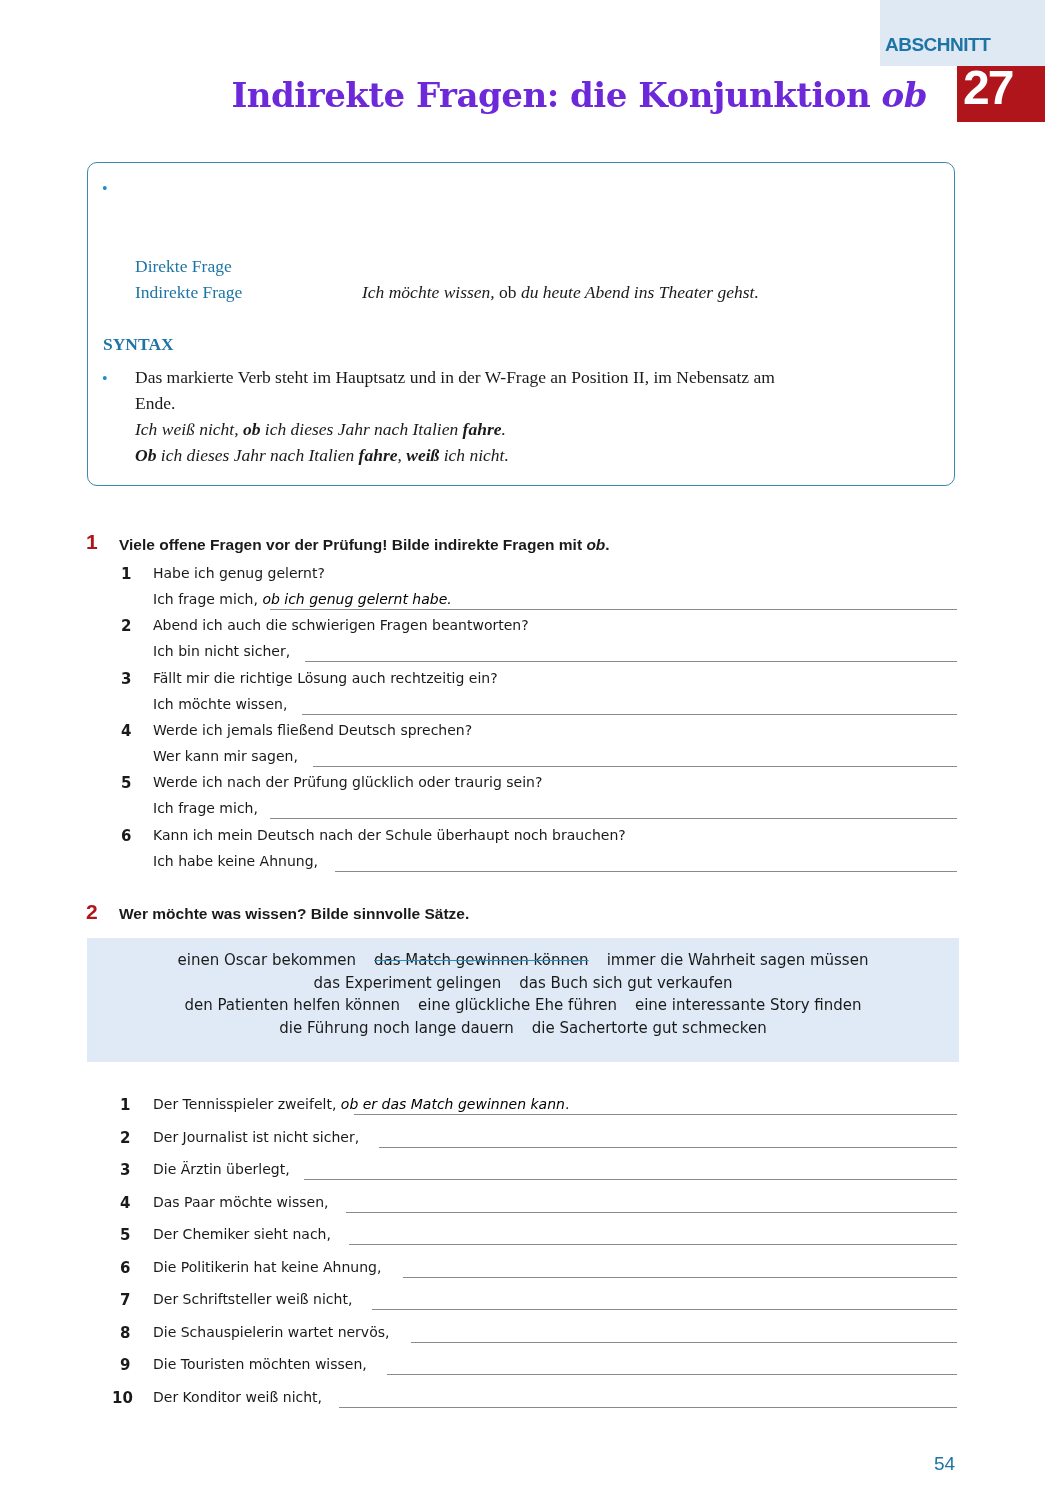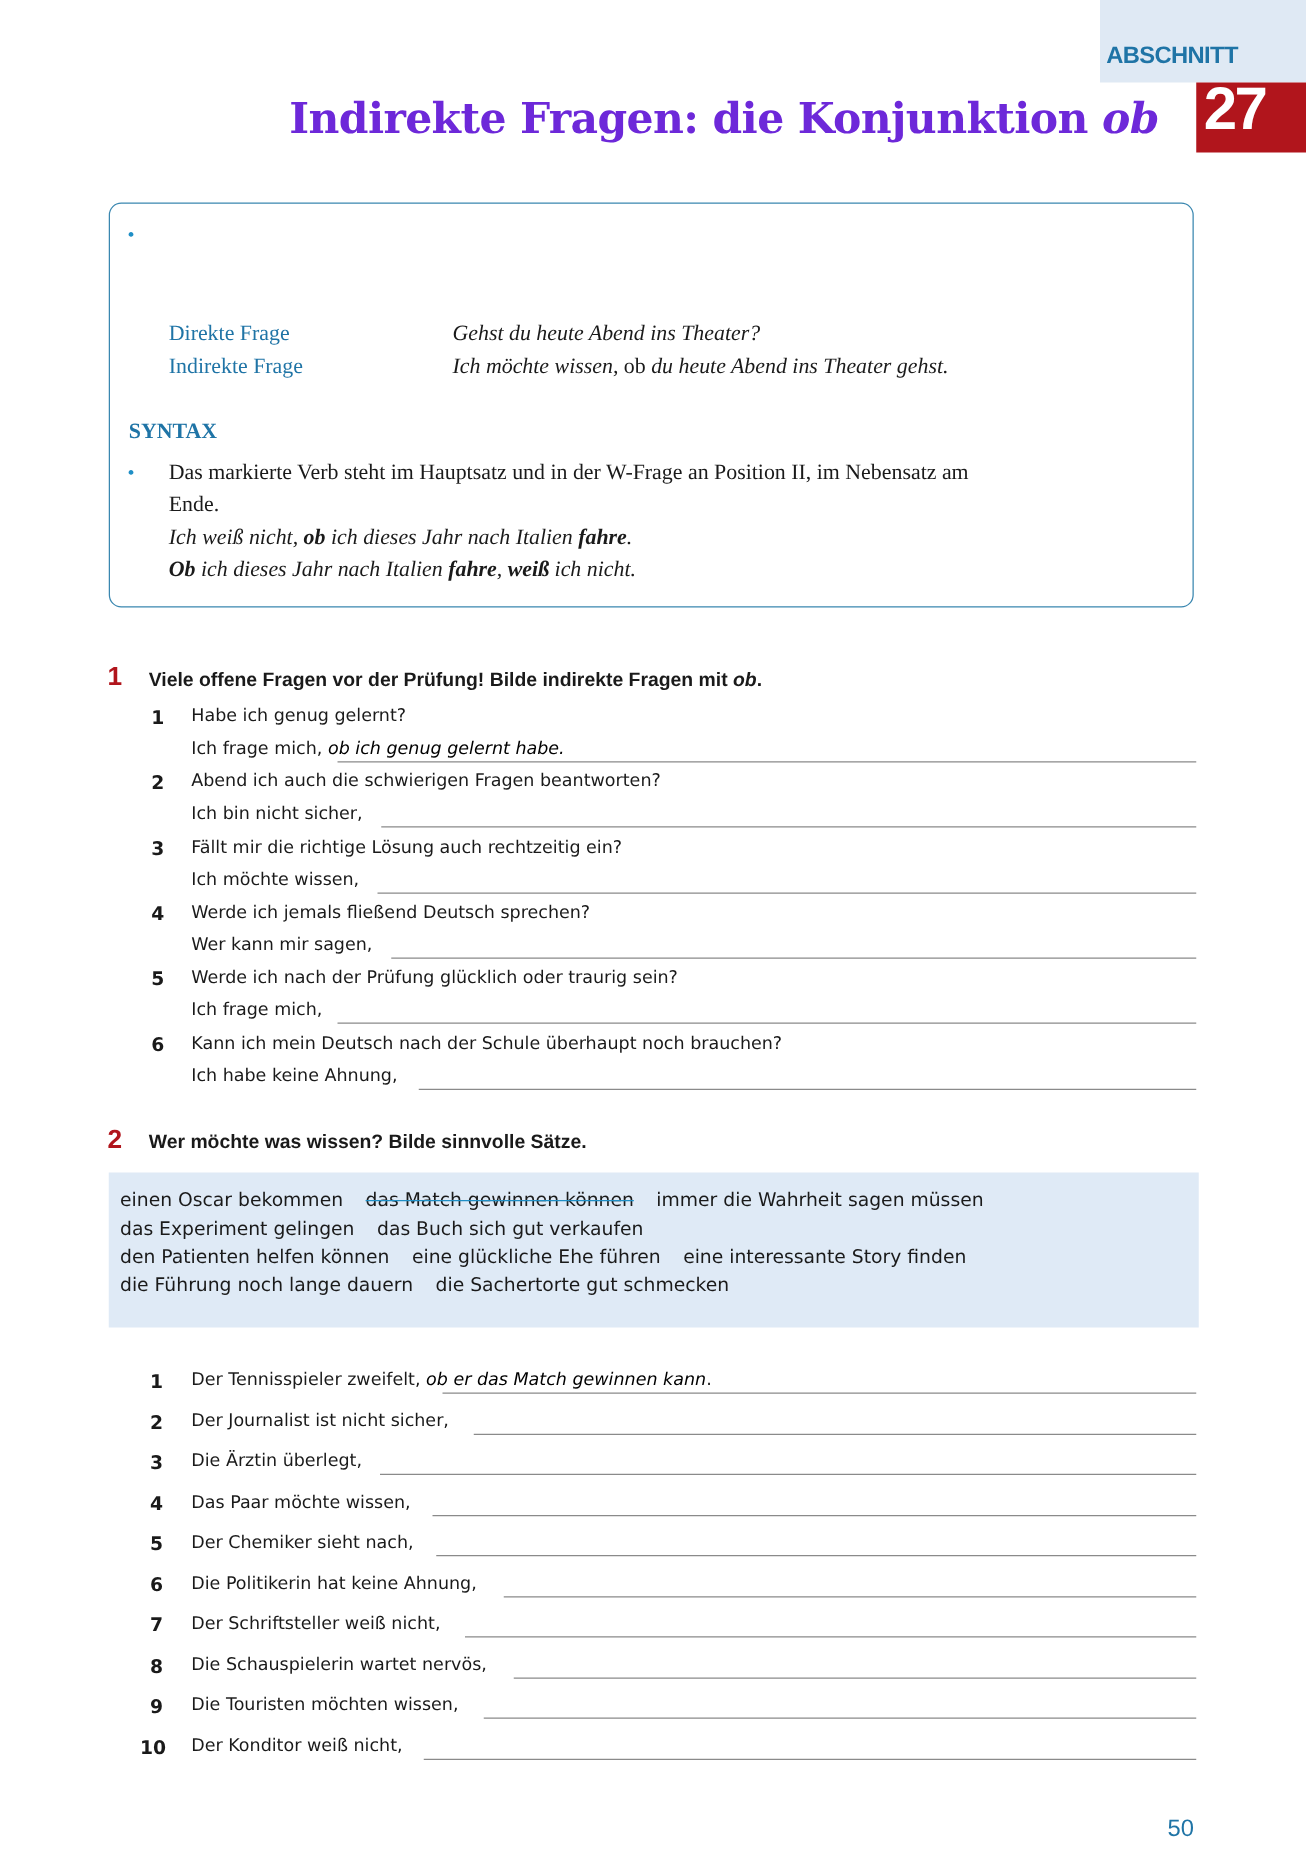--- a/index.html
+++ b/index.html
@@ -16,38 +16,37 @@
   .blue { color:#1f74a6; }
   .syntax { font-weight:bold; color:#1f74a6; }
 
   .sec-head { position:absolute; font-family:Liberation Sans, sans-serif; font-weight:bold; font-size:15.5px; }
   .sec-num { position:absolute; font-family:"Liberation Sans", sans-serif; font-weight:bold; font-size:21px; color:#b1151c; }
   .q { position:absolute; font-family:"DejaVu Sans", sans-serif; font-size:14px; color:#1a1a1a; white-space:nowrap; }
   .qn { position:absolute; font-family:"DejaVu Sans", sans-serif; font-size:15px; font-weight:bold; color:#1a1a1a; }
   .line { position:absolute; height:0; border-bottom:1.2px solid #8a8a8a; }
   .ans { color:#000000; font-style:italic; }
 
-  .wordbox { position:absolute; left:87px; top:938px; width:872px; height:124px; background:#dfeaf6; font-family:"DejaVu Sans", sans-serif; font-size:15px; text-align:left; line-height:22.5px; padding-top:11px; box-sizing:border-box; }
+  .wordbox { position:absolute; left:87px; top:938px; width:872px; height:124px; background:#dfeaf6; font-family:"DejaVu Sans", sans-serif; font-size:15px; text-align:center; line-height:22.5px; padding-top:11px; box-sizing:border-box; }
   .wordbox span.w { margin:0 9px; }
   .struck { text-decoration:line-through; text-decoration-color:#1f8fc6; }
   .pagenum { position:absolute; left:934px; top:1453px; font-family:"Liberation Sans", sans-serif; font-size:19px; color:#1f74a6; }
 </style>
 </head>
 <body>
 
 <div class="abs-box"></div>
 <div class="abs-label">ABSCHNITT</div>
 <div class="num-box"></div>
 <div class="num">27</div>
 <div class="title"><span>Indirekte Fragen: die Konjunktion </span><i>ob</i></div>
 
 <div class="infobox">
   <span class="bullet" style="left:14px;top:13px;">•</span>
   <div style="position:absolute;left:47px;top:90px;" class="blue">Direkte Frage</div>
-  <div style="position:absolute;left:274px;top:90px;font-style:italic;">Gehst du heute Abend ins Theater?</div>
   <div style="position:absolute;left:47px;top:116px;" class="blue">Indirekte Frage</div>
   <div style="position:absolute;left:274px;top:116px;white-space:nowrap;"><i>Ich möchte wissen,</i><span> ob </span><i>du heute Abend ins Theater gehst.</i></div>
   <div style="position:absolute;left:15px;top:168px;" class="syntax">SYNTAX</div>
   <span class="bullet" style="left:14px;top:203px;">•</span>
   <div style="position:absolute;left:47px;top:201px;width:800px;">
     <span>Das markierte Verb steht im Hauptsatz und in der W-Frage an Position II, im Nebensatz am</span><br>
     <span>Ende.</span><br>
     <i><span>Ich weiß nicht, </span><b>ob</b><span> ich dieses Jahr nach Italien </span><b>fahre</b><span>.</span></i><br>
     <i><b>Ob</b><span> ich dieses Jahr nach Italien </span><b>fahre</b><span>, </span><b>weiß</b><span> ich nicht.</span></i>
   </div>
@@ -132,21 +131,21 @@
     <div>
       <div class="qn" style="left:120px;top:1356px">9</div>
        <div class="q" style="left:153px;top:1356px"><span>Die Touristen möchten wissen,</span> <span class="ans"></span><span></span></div>
     </div>
     <div>
       <div class="qn" style="left:112px;top:1388.5px">10</div>
        <div class="q" style="left:153px;top:1388.5px"><span>Der Konditor weiß nicht,</span> <span class="ans"></span><span></span></div>
     </div>
   </div>
 
-<div class="pagenum">50</div>
+<div class="pagenum">54</div>
 
 <div class="line" style="left: 270px; top: 609px; width: 687px;"></div>
 <div class="line" style="left: 305px; top: 661.3px; width: 652px;"></div>
 <div class="line" style="left: 302px; top: 713.6px; width: 655px;"></div>
 <div class="line" style="left: 313px; top: 765.9px; width: 644px;"></div>
 <div class="line" style="left: 270px; top: 818.2px; width: 687px;"></div>
 <div class="line" style="left: 335px; top: 870.5px; width: 622px;"></div>
 <div class="line" style="left: 354px; top: 1114px; width: 603px;"></div>
 <div class="line" style="left: 379px; top: 1146.5px; width: 578px;"></div>
 <div class="line" style="left: 304px; top: 1179px; width: 653px;"></div>

